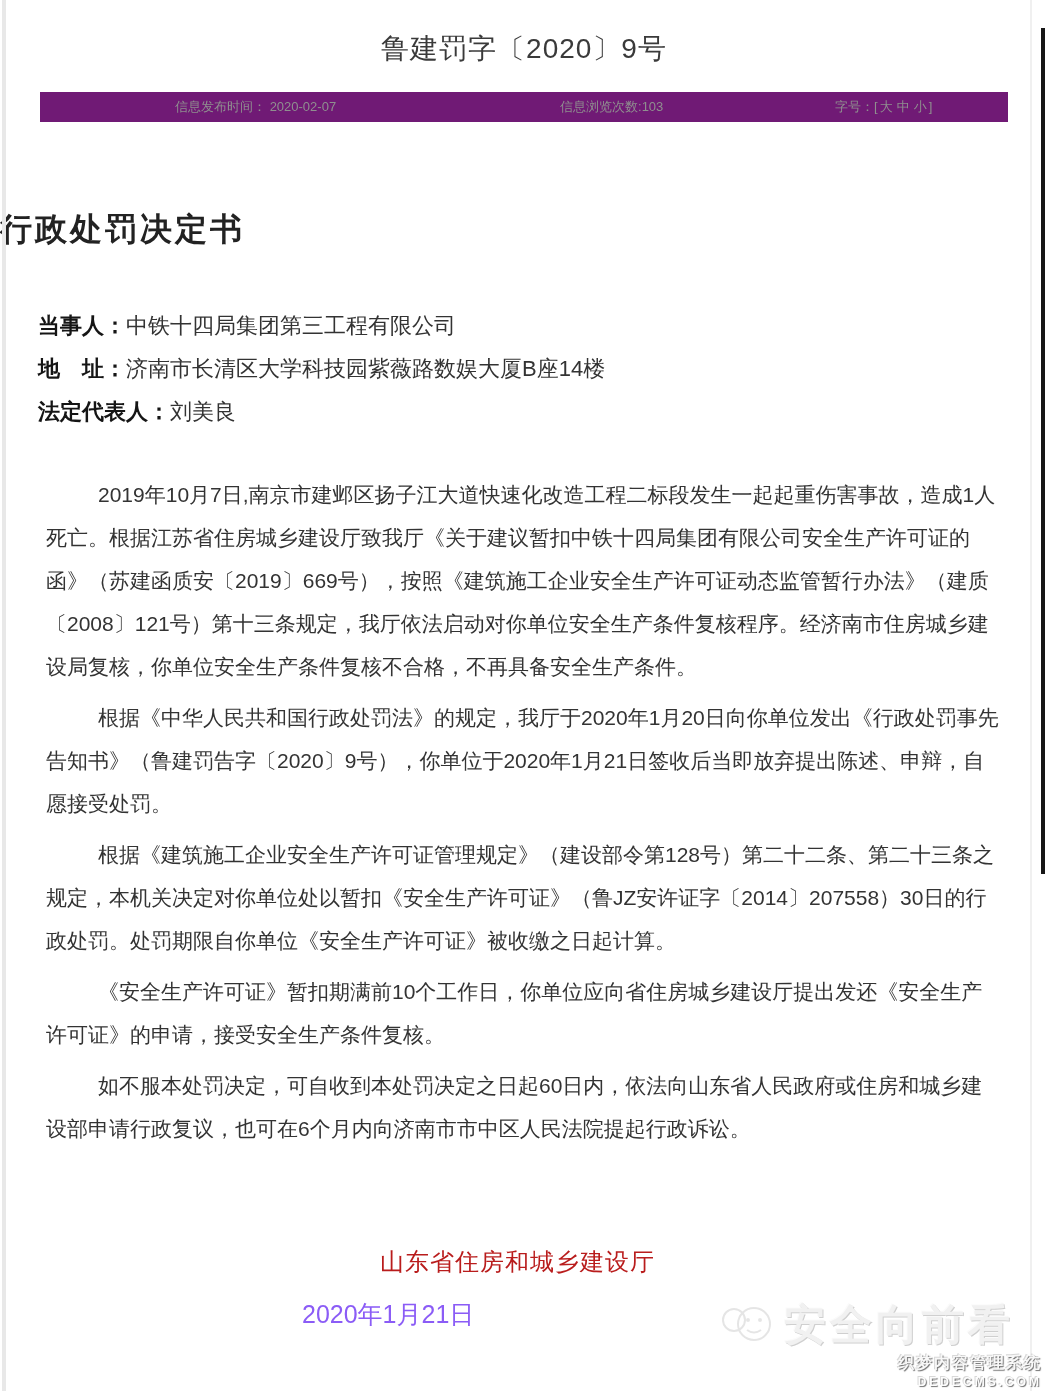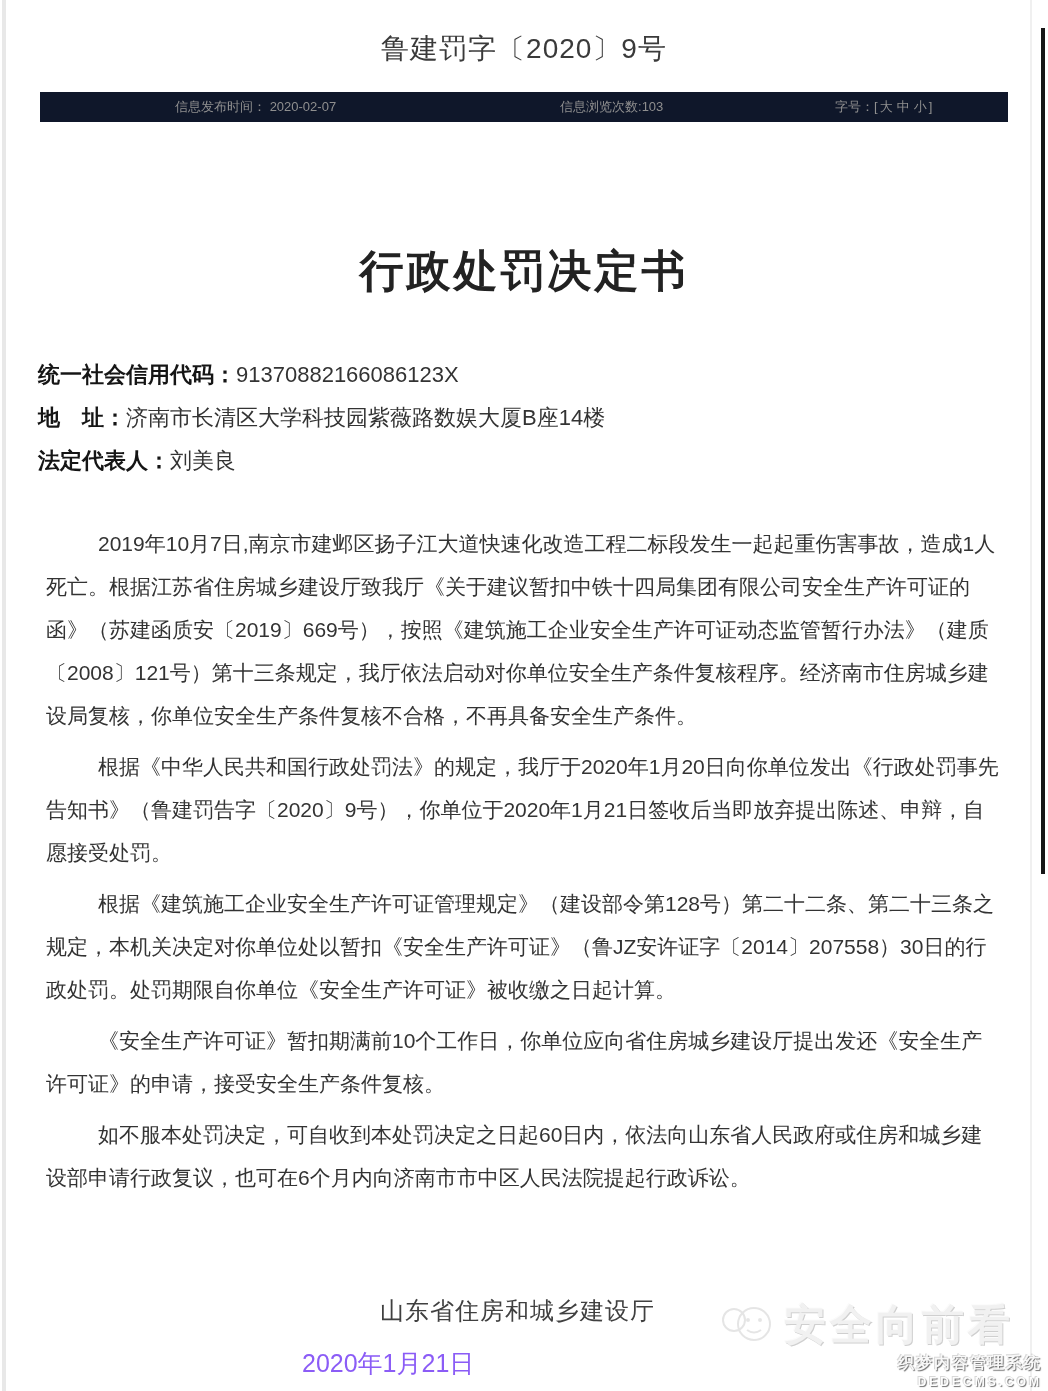--- a/index.html
+++ b/index.html
@@ -13,43 +13,43 @@
   .edge-left{position:absolute;left:2px;top:0;width:4px;height:1391px;background:#e8e8e8;}
   .edge-right-line{position:absolute;left:1030px;top:0;width:2px;height:1391px;background:#f0f0f0;}
   .scroll-strip{position:absolute;left:1041px;top:28px;width:4px;height:846px;background:#161616;}
 
   .doc-number{
     padding-top:30px;text-align:center;
     font-size:28px;font-weight:normal;color:#3a3a3a;letter-spacing:1px;
   }
   .meta-bar{
     position:relative;margin:24px 40px 0 40px;height:30px;
-    background:#0f172a;font-size:13px;color:#8f8f8f;
+    background:#701a75;font-size:13px;color:#8f8f8f;
   }
   .meta-bar span{line-height:30px;}
   .meta-left{position:absolute;left:135px;top:0;}
   .meta-mid{position:absolute;left:520px;top:0;}
   .meta-right{position:absolute;left:795px;top:0;}
   .fs-opt{cursor:pointer;padding:0 2px;}
 
   .main-title{
-    margin-top:120px;text-align:center;
-    font-size:44px;font-weight:bold;color:#222;letter-spacing:3px;
+    margin-top:86px;text-align:left;
+    font-size:32px;font-weight:bold;color:#222;letter-spacing:3px;
   }
 
   .fields{margin:52px 38px 0 38px;font-size:22px;line-height:43px;}
   .field-row{white-space:nowrap;}
   .field-label{font-weight:bold;color:#151515;}
   .field-value{color:#333;}
 
   .body-text{margin:0 38px;font-size:21px;line-height:43px;color:#333;}
   .body-text p{margin:8px;text-indent:52px;}
   .body-text p:first-child{margin-top:40px;}
 
-  .sig-agency{margin:96px 0 0 380px;font-size:24px;color:#404040;letter-spacing:1px;}
+  .sig-agency{margin:96px 0 0 380px;font-size:24px;color:#b91c1c;letter-spacing:1px;}
   .sig-date{margin:20px 0 0 302px;font-size:25px;color:#8b5cf6;}
 
   .watermark{position:absolute;right:6px;bottom:2px;text-align:right;}
   .wm-brand-row{display:flex;align-items:center;justify-content:flex-end;}
   .wm-brand{
     font-size:42px;font-weight:bold;color:#f1f1f1;letter-spacing:4px;
     text-shadow:1px 1px 0 #cfcfcf,-1px -1px 0 #fbfbfb;
     margin-left:6px;margin-right:28px;
   }
   .wm-logo{flex:0 0 auto;opacity:.9;}
@@ -75,21 +75,21 @@
 <div class="meta-bar">
   <span class="meta-left"><span>信息发布时间：</span> <span>2020-02-07</span></span>
   <span class="meta-mid"><span>信息浏览次数:</span><span>103</span></span>
   <span class="meta-right"><span>字号：</span><span>[</span><span class="fs-opt">大</span><span class="fs-opt">中</span><span class="fs-opt">小</span><span>]</span></span>
 </div>
 
 <div class="main-title">行政处罚决定书</div>
 
 <div class="fields">
   <div class="field-row">
-    <span class="field-label">统一社会信用代码：</span><span class="field-value">91370882166086123X</span>
+    <span class="field-label">当事人：</span><span class="field-value">中铁十四局集团第三工程有限公司</span>
   </div>
   <div class="field-row">
     <span class="field-label">地　址：</span><span class="field-value">济南市长清区大学科技园紫薇路数娱大厦B座14楼</span>
   </div>
   <div class="field-row">
     <span class="field-label">法定代表人：</span><span class="field-value">刘美良</span>
   </div>
 </div>
 
 <div class="body-text">

